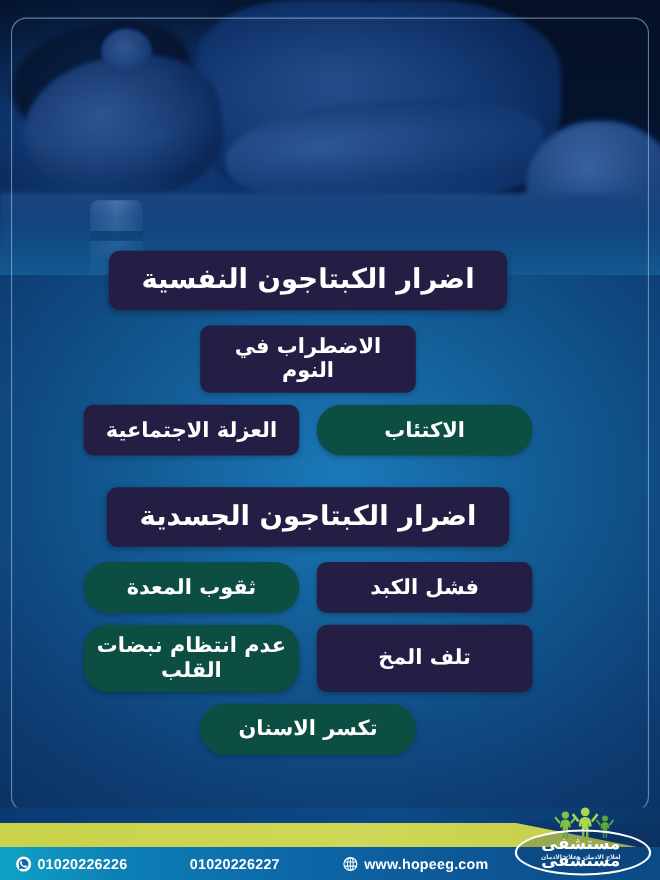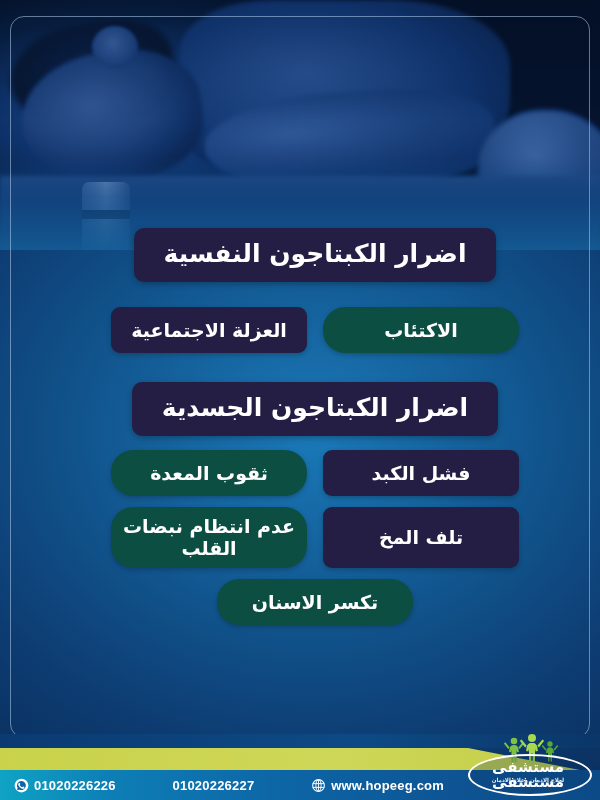--- a/index.html
+++ b/index.html
@@ -86,21 +86,21 @@
   }
 
   
   .frame{
     position:absolute;left:10px;top:16px;right:10px;bottom:62px;
     border:1px solid rgba(178,206,236,.55);border-radius:14px;
     pointer-events:none;
   }
 
   
-  .content{position:absolute;left:0;top:228px;width:560px;margin-left:35px;}
+  .content{position:absolute;left:0;top:228px;width:560px;}
   .section{margin-bottom:4px;}
   .sec-title{
     display:block;margin:0 auto;width:max-content;
     background:#241E45;color:#ffffff;
     font-size:25px;font-weight:bold;line-height:1;
     padding:13px 30px 16px;border-radius:10px;
     text-align:center;letter-spacing:0px;
     box-shadow:0 2px 6px rgba(0,0,0,.28);
   }
   .rows{margin-top:14px;padding:0 22px;}
@@ -193,20 +193,21 @@
 
   <div class="frame"></div>
 
   <div class="content">
 
     <div class="section">
       <div class="sec-title">اضرار الكبتاجون النفسية</div>
       <div class="rows">
 
         <div class="row">
+          <div class="card purple">الاضطراب في النوم</div>
         </div>
 
         <div class="row">
           <div class="card green">الاكتئاب</div>
           <div class="card purple">العزلة الاجتماعية</div>
         </div>
 
       </div>
     </div>
 

